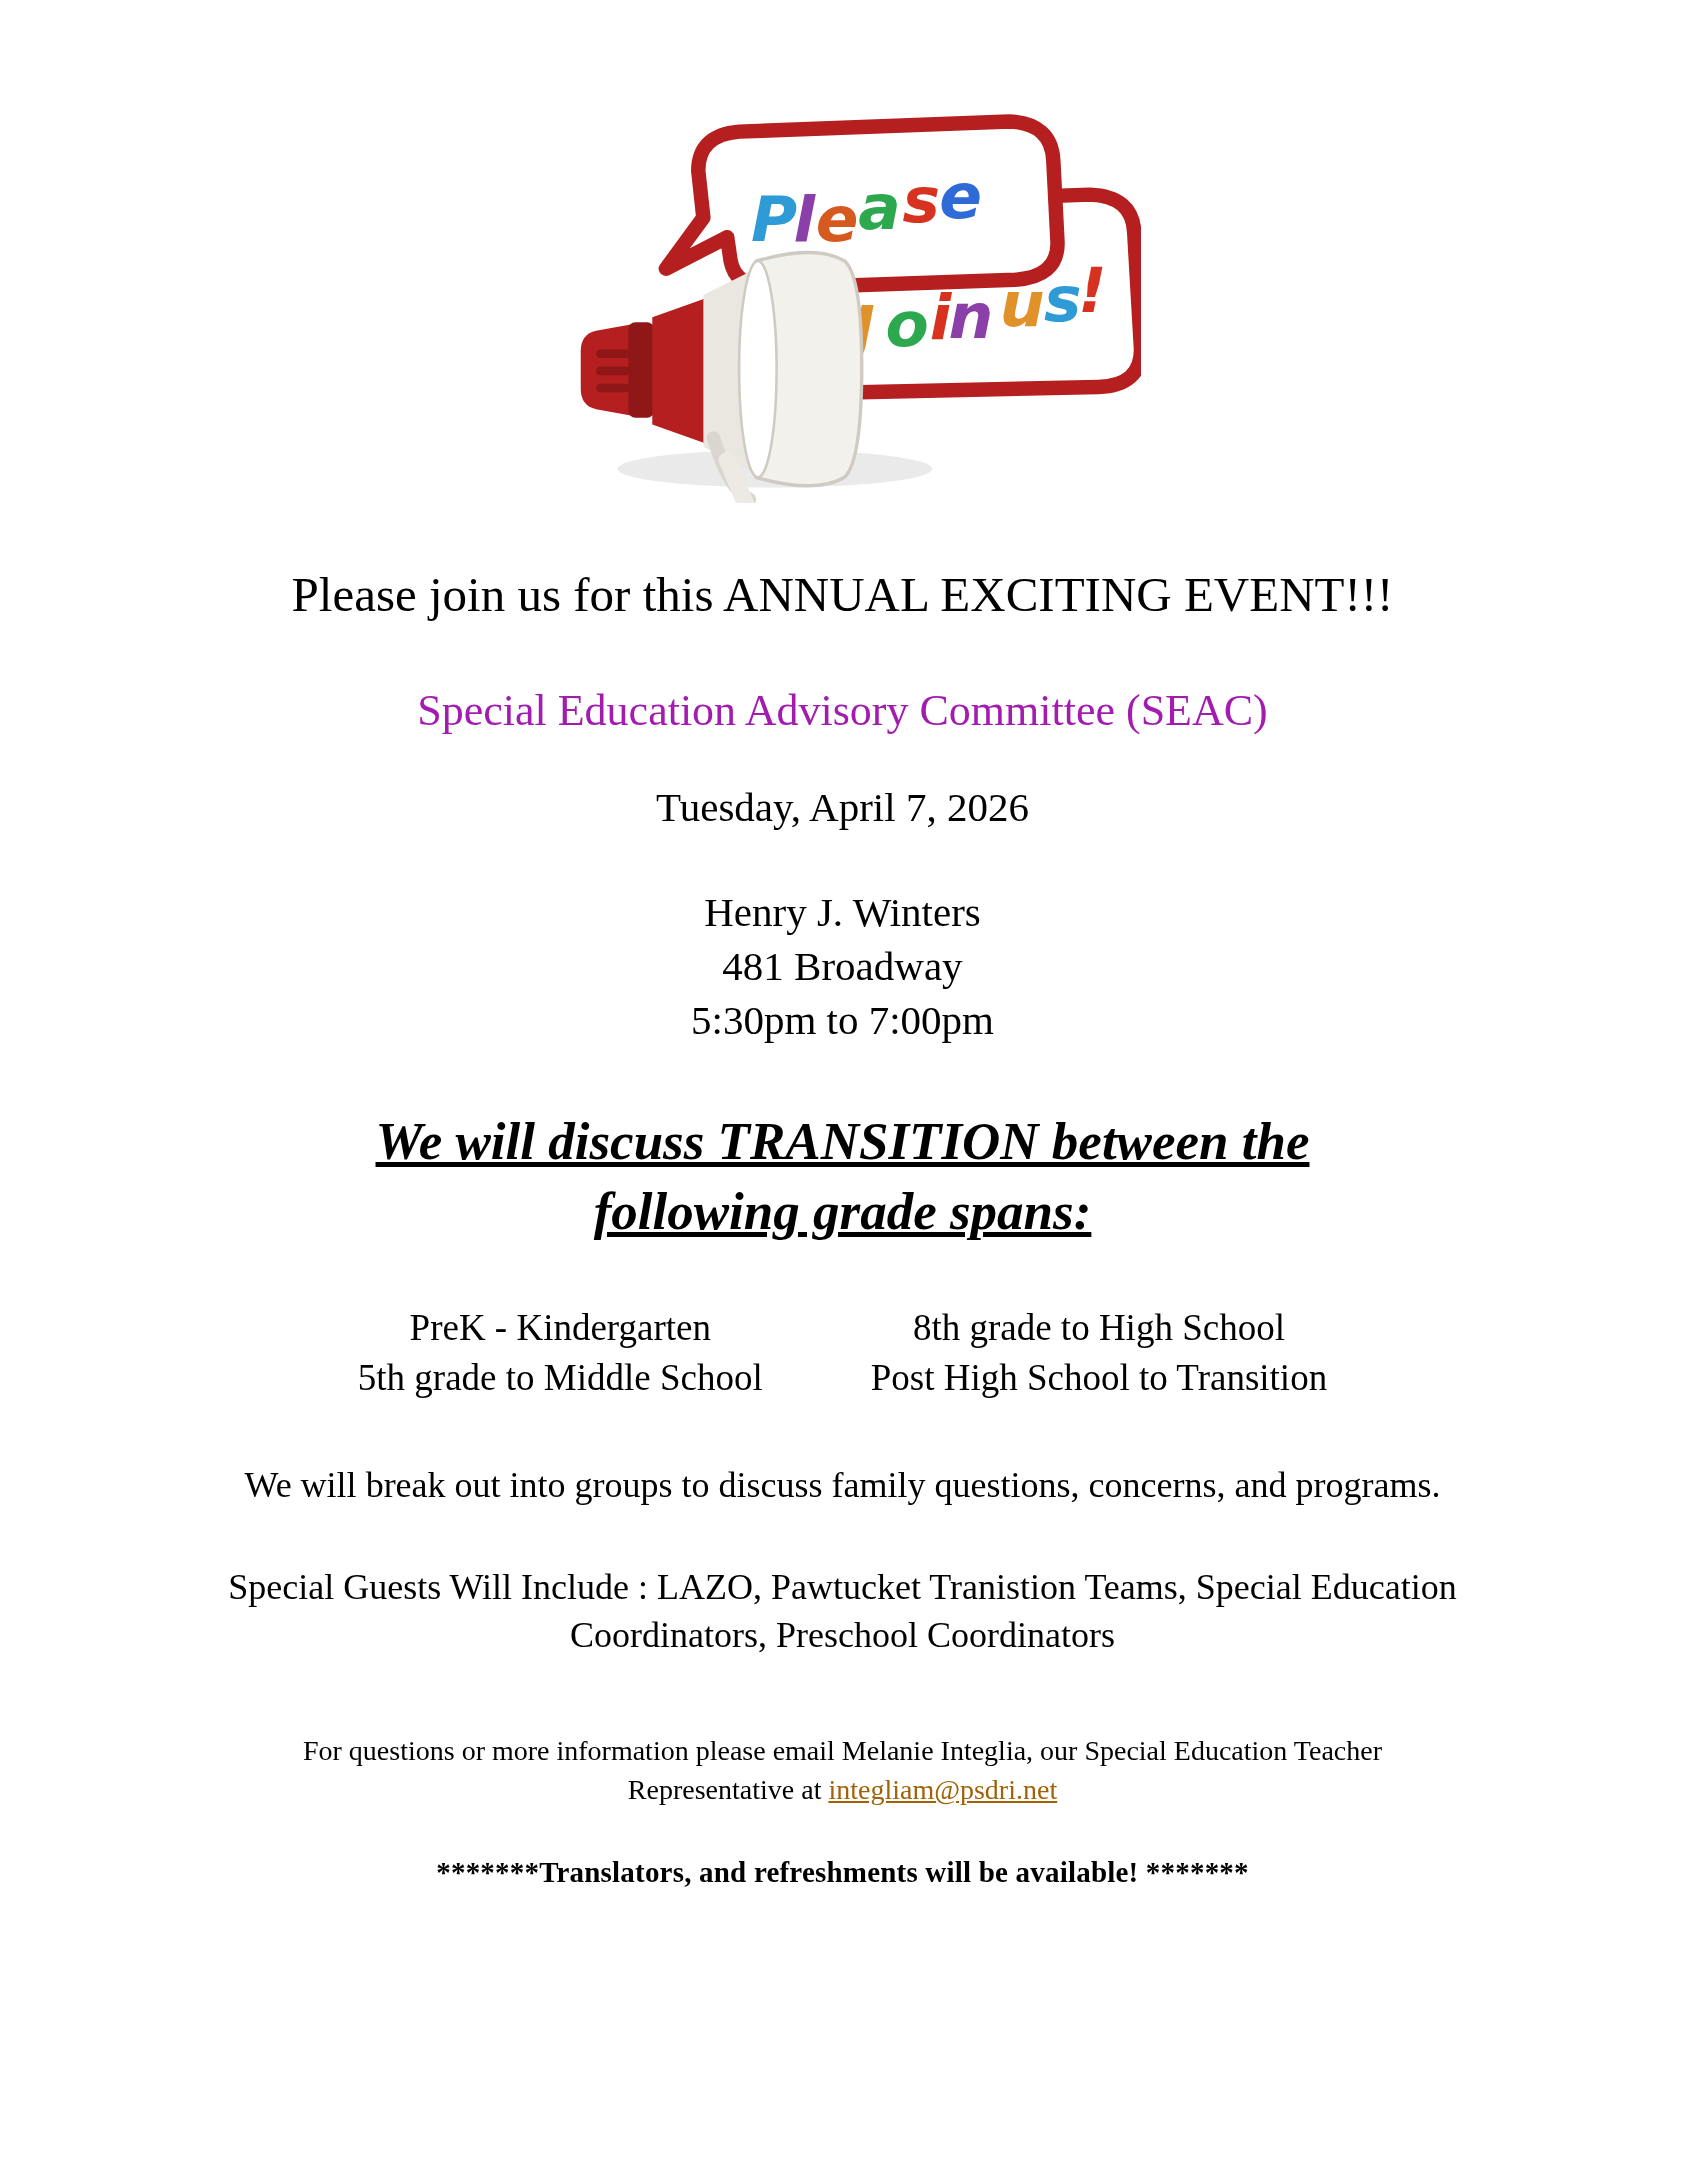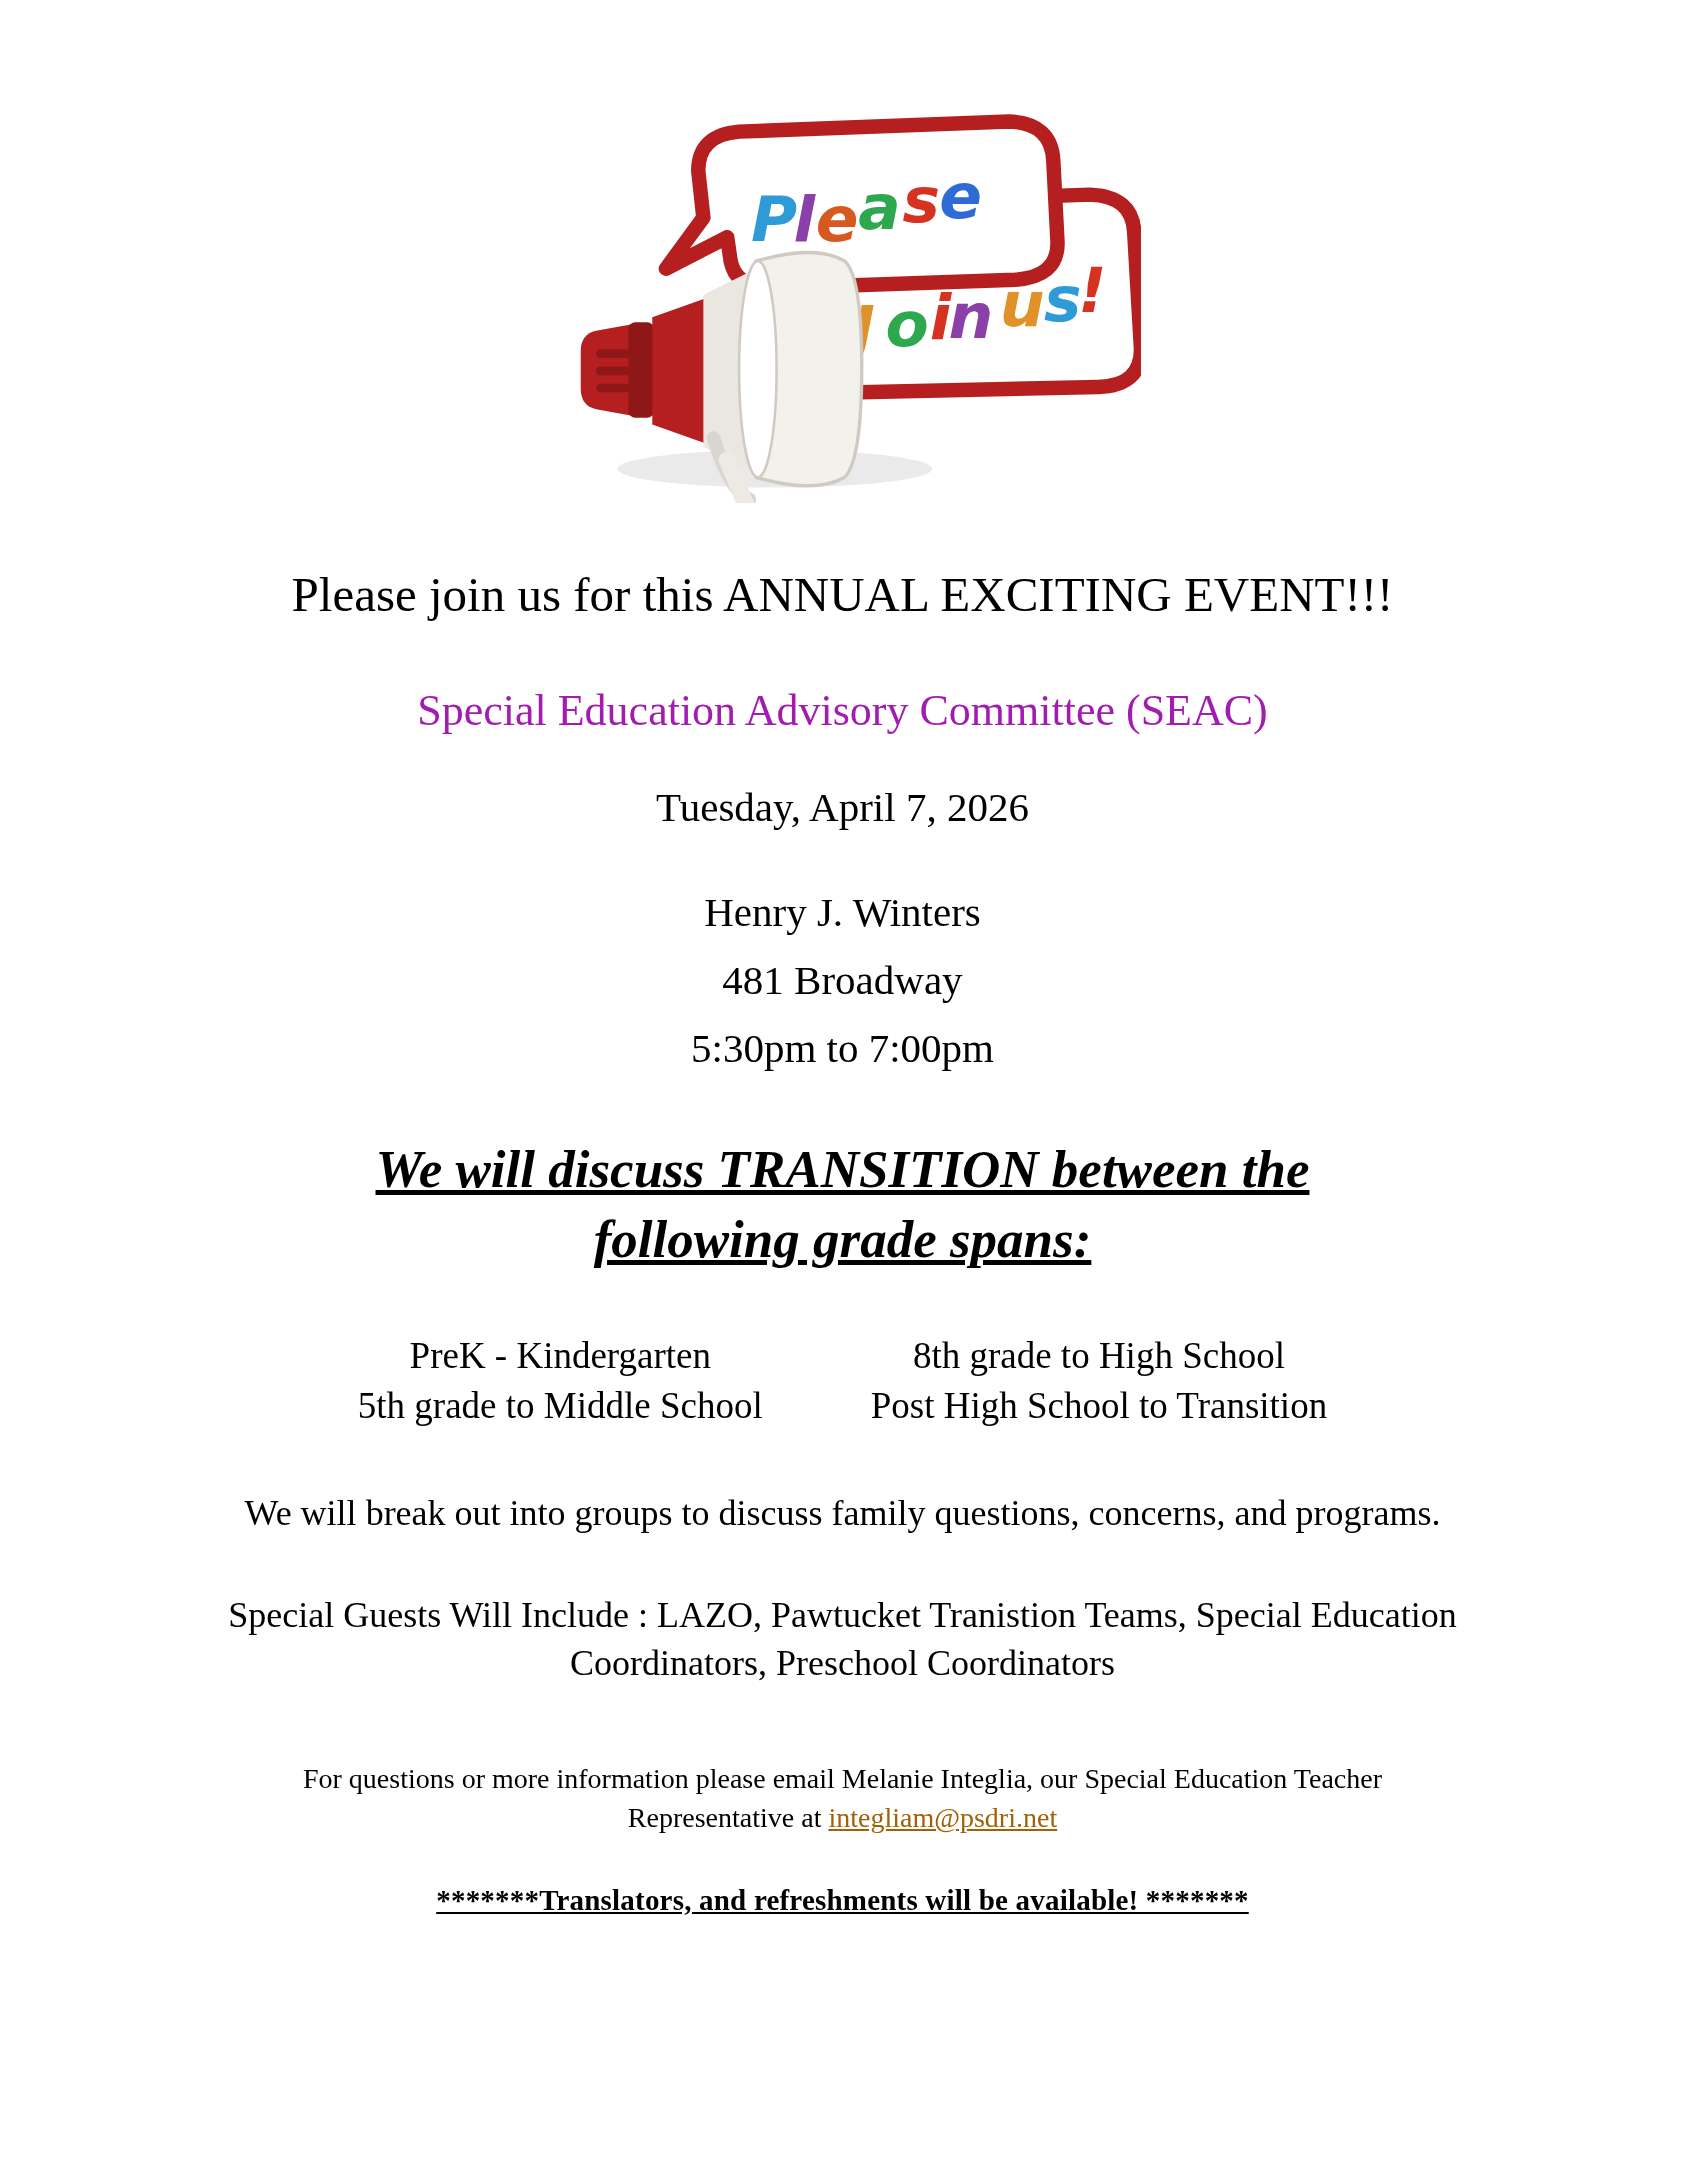--- a/index.html
+++ b/index.html
@@ -51,21 +51,21 @@
     text-align: center;
   }
   .date {
     font-size: 41px;
     margin-top: 44px;
   }
   .venue {
     font-size: 41px;
     margin-top: 53px;
   }
-  .venue div { margin-top: 17px; }
+  .venue div { margin-top: 3px; }
   .venue div:first-child { margin-top: 8px; }
 
   .headline {
     font-size: 53px;
     font-weight: bold;
     font-style: italic;
     margin-top: 61px;
     line-height: 1.32;
     padding: 0 102px;
     text-decoration: underline;
@@ -103,21 +103,20 @@
   .contact a {
     color: #a16207;
     text-decoration: underline;
   }
 
   .footnote {
     font-size: 29px;
     margin-top: 44px;
     font-weight: bold;
     letter-spacing: 0.2px;
-    text-decoration: underline;
   }
 </style>
 </head>
 <body>
 
 <div class="page">
 
   <div class="graphic">
     <svg width="596" height="409" viewBox="0 0 700 480">
 

